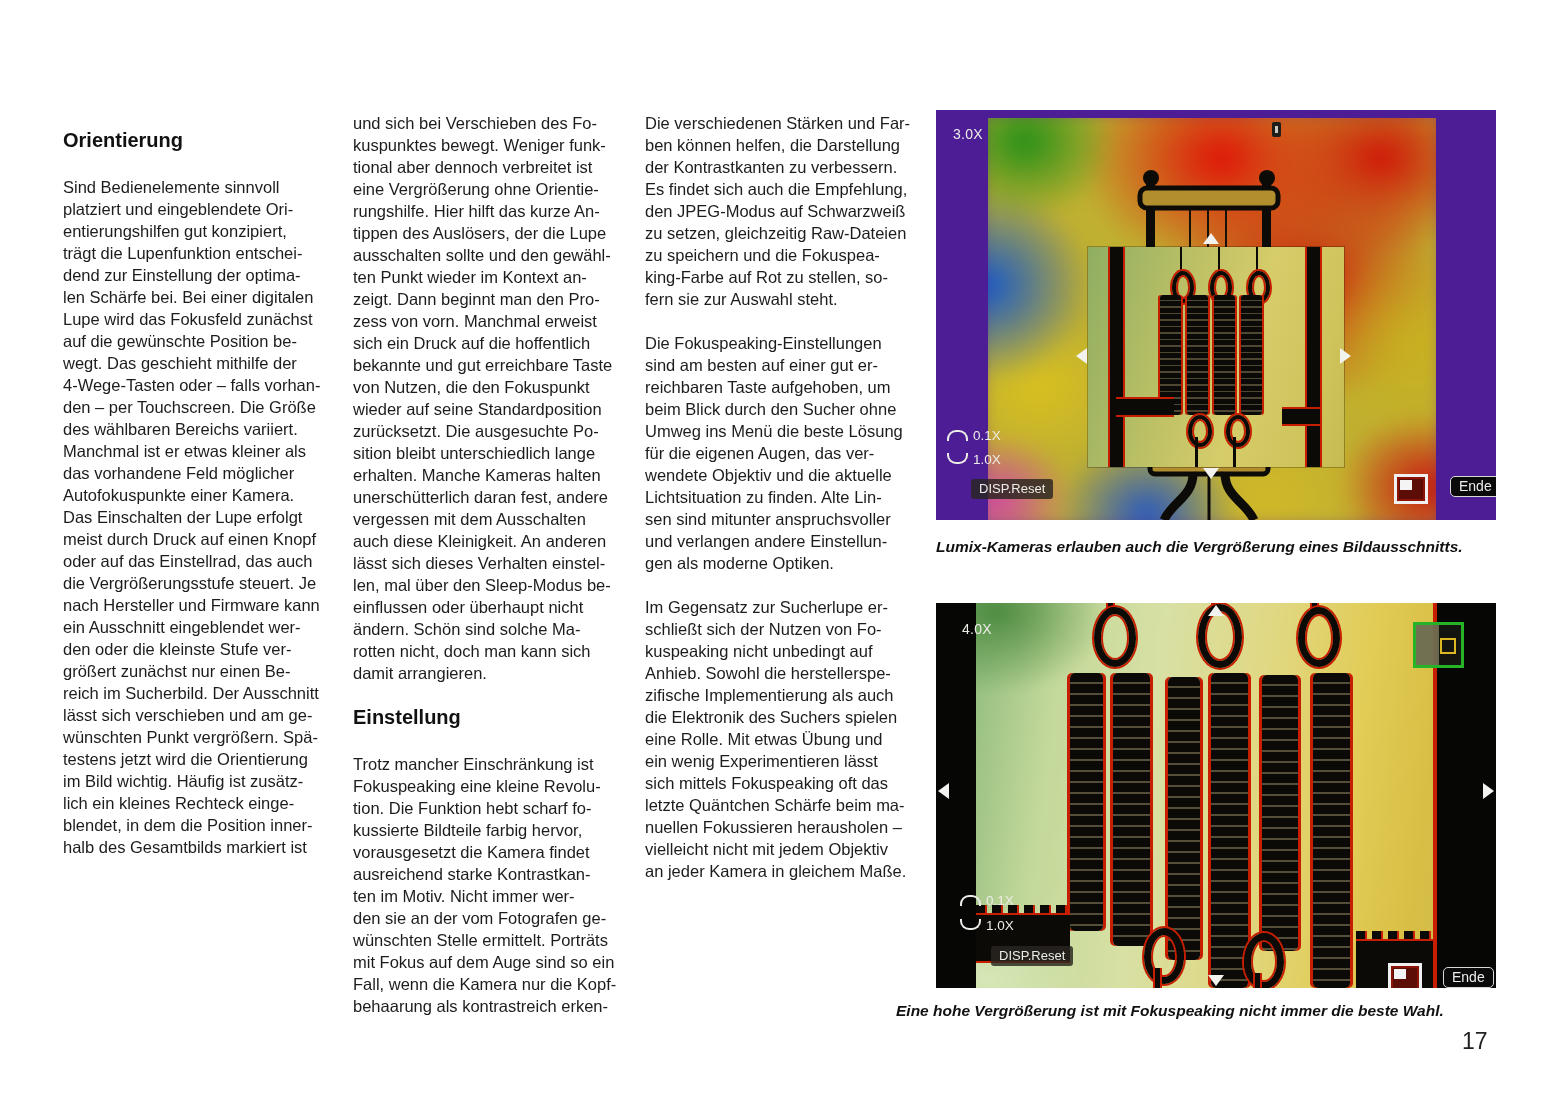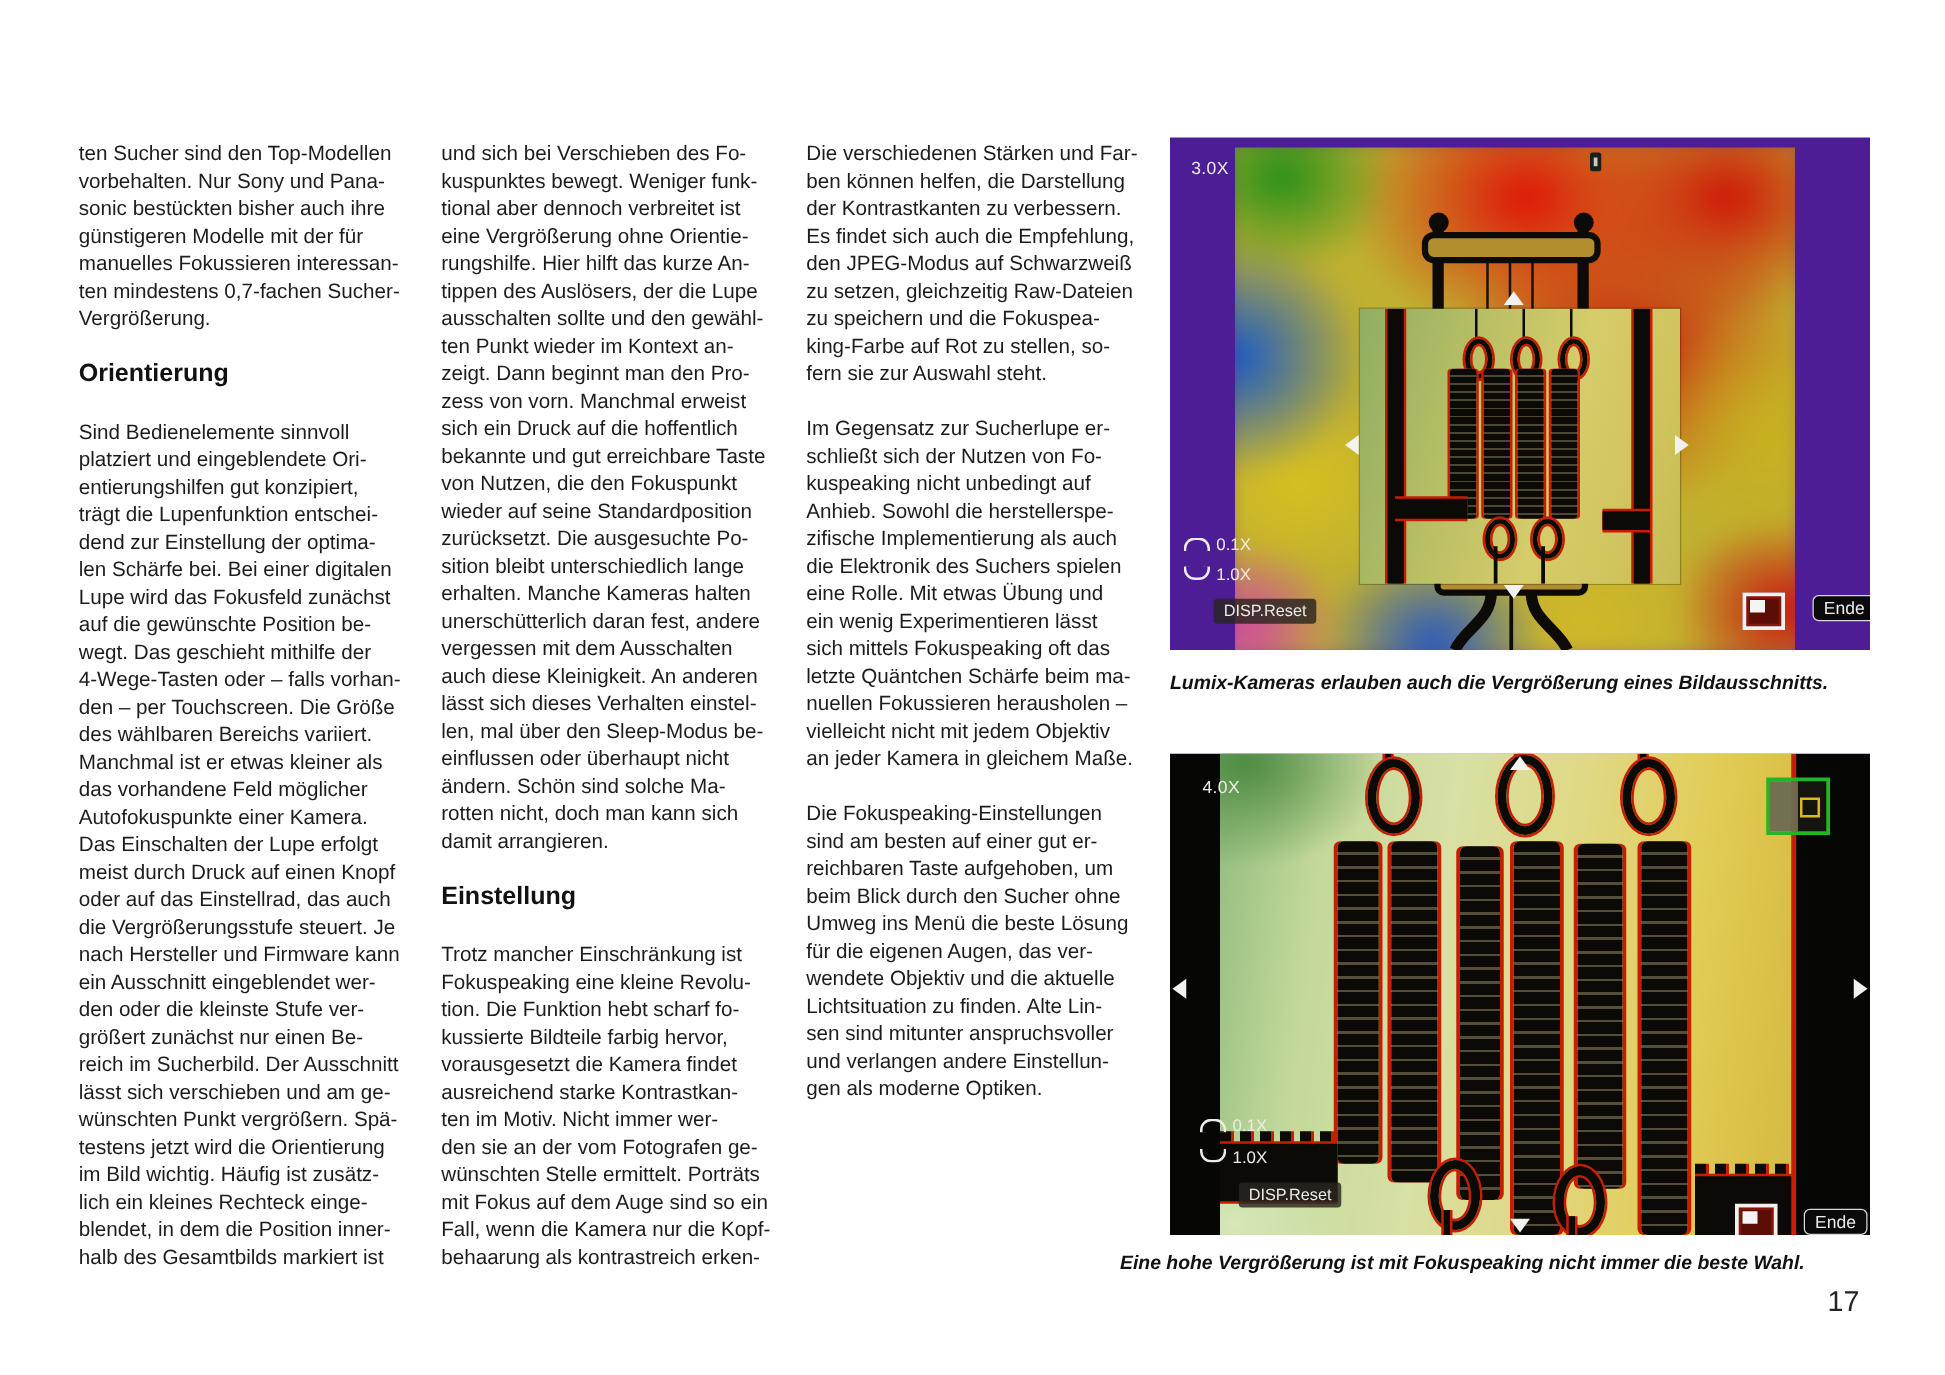--- a/index.html
+++ b/index.html
@@ -76,27 +76,20 @@
       linear-gradient(97deg,#8cba7c 0%,#c2d89a 18%,#d8e0a4 38%,#e0d884 58%,#e2cc56 78%,#d8be44 92%,#d0bc50 100%);}
   .greenrect{position:absolute;left:477px;top:19px;width:45px;height:40px;border:3px solid #27b327;z-index:6;
              background:linear-gradient(90deg,rgba(108,108,82,0.95) 0 50%,#151510 50% 100%);}
   .greenrect .ysq{position:absolute;left:24px;top:13px;width:12px;height:12px;border:2px solid #ddb81e;}
   .redline{position:absolute;background:#c81e00;}
 </style>
 </head>
 <body>
 
 <div class="col" style="left:63px;">
-  <p class="para">ten Sucher sind den Top-Modellen
-vorbehalten. Nur Sony und Pana-
-sonic bestückten bisher auch ihre
-günstigeren Modelle mit der für
-manuelles Fokussieren interessan-
-ten mindestens 0,7-fachen Sucher-
-Vergrößerung.</p>
   <h2 class="subhead">Orientierung</h2>
   <p class="para">Sind Bedienelemente sinnvoll
 platziert und eingeblendete Ori-
 entierungshilfen gut konzipiert,
 trägt die Lupenfunktion entschei-
 dend zur Einstellung der optima-
 len Schärfe bei. Bei einer digitalen
 Lupe wird das Fokusfeld zunächst
 auf die gewünschte Position be-
 wegt. Das geschieht mithilfe der
@@ -169,44 +162,44 @@
 <div class="col" style="left:645px;">
   <p class="para">Die verschiedenen Stärken und Far-
 ben können helfen, die Darstellung
 der Kontrastkanten zu verbessern.
 Es findet sich auch die Empfehlung,
 den JPEG-Modus auf Schwarzweiß
 zu setzen, gleichzeitig Raw-Dateien
 zu speichern und die Fokuspea-
 king-Farbe auf Rot zu stellen, so-
 fern sie zur Auswahl steht.</p>
+  <p class="para">Die Fokuspeaking-Einstellungen
+sind am besten auf einer gut er-
+reichbaren Taste aufgehoben, um
+beim Blick durch den Sucher ohne
+Umweg ins Menü die beste Lösung
+für die eigenen Augen, das ver-
+wendete Objektiv und die aktuelle
+Lichtsituation zu finden. Alte Lin-
+sen sind mitunter anspruchsvoller
+und verlangen andere Einstellun-
+gen als moderne Optiken.</p>
   <p class="para">Im Gegensatz zur Sucherlupe er-
 schließt sich der Nutzen von Fo-
 kuspeaking nicht unbedingt auf
 Anhieb. Sowohl die herstellerspe-
 zifische Implementierung als auch
 die Elektronik des Suchers spielen
 eine Rolle. Mit etwas Übung und
 ein wenig Experimentieren lässt
 sich mittels Fokuspeaking oft das
 letzte Quäntchen Schärfe beim ma-
 nuellen Fokussieren herausholen –
 vielleicht nicht mit jedem Objektiv
 an jeder Kamera in gleichem Maße.</p>
-  <p class="para">Die Fokuspeaking-Einstellungen
-sind am besten auf einer gut er-
-reichbaren Taste aufgehoben, um
-beim Blick durch den Sucher ohne
-Umweg ins Menü die beste Lösung
-für die eigenen Augen, das ver-
-wendete Objektiv und die aktuelle
-Lichtsituation zu finden. Alte Lin-
-sen sind mitunter anspruchsvoller
-und verlangen andere Einstellun-
-gen als moderne Optiken.</p>
 </div>
 
 <div class="fig" style="top:110px;height:410px;">
 
   <div class="content" style="left:52px;top:8px;width:448px;height:402px;">
     <div class="fig1bg"></div>
 
     <svg class="abs" style="left:0;top:0;" width="448" height="402">
       <circle cx="163" cy="60" r="8" fill="#0c0b07"></circle>
       <circle cx="279" cy="60" r="8" fill="#0c0b07"></circle>

